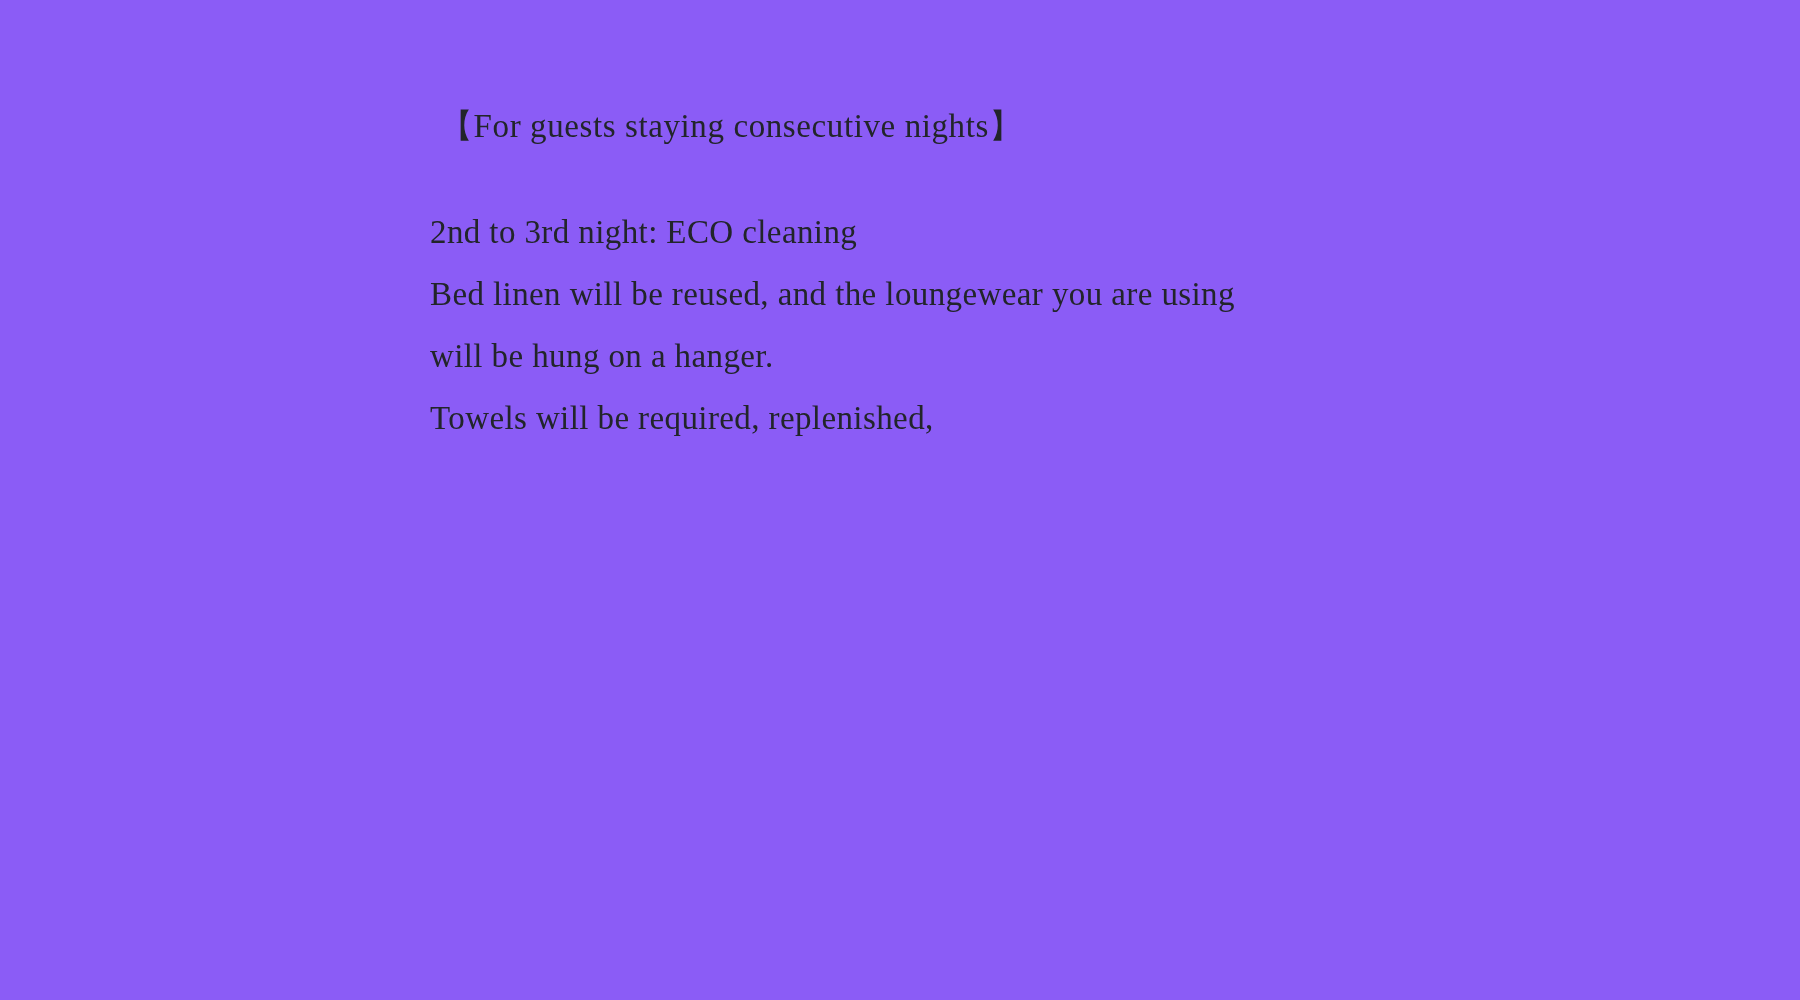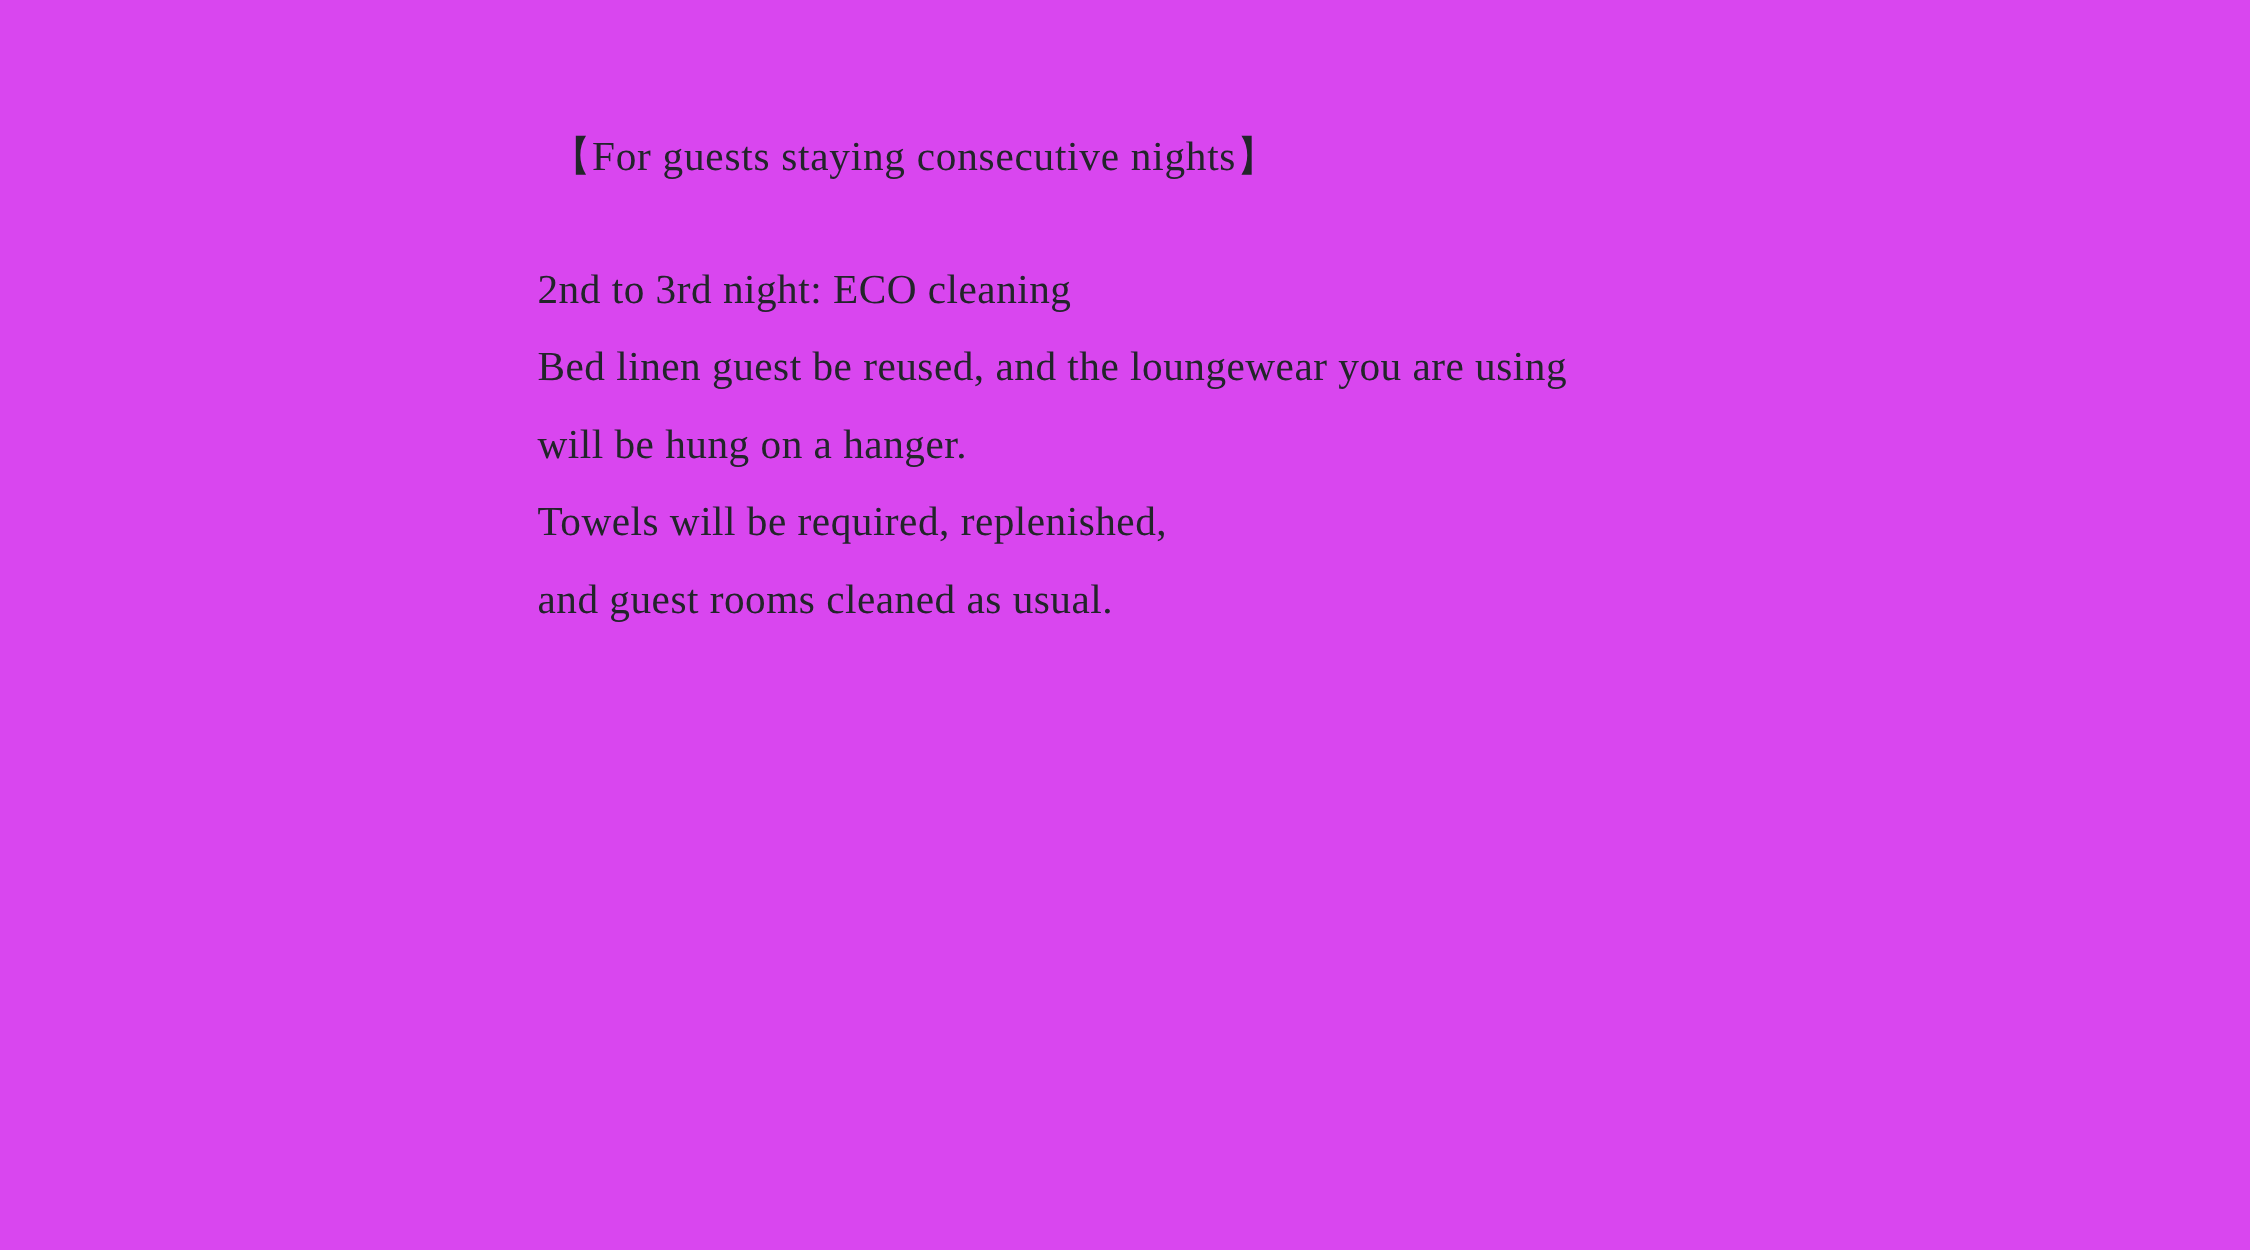--- a/index.html
+++ b/index.html
@@ -11,21 +11,21 @@
     width: 1800px;
     height: 1000px;
     font-family: "Liberation Serif", "DejaVu Serif", serif;
     color: #1d1f22;
     overflow: hidden;
   }
   .page {
     position: relative;
     width: 1800px;
     height: 1000px;
-    background: #d946ef;
+    background: #8b5cf6;
     box-sizing: border-box;
   }
   .text-block {
     position: absolute;
     left: 430px;
     top: 95px;
     width: 1000px;
   }
   .line {
     font-size: 33px;
@@ -45,20 +45,19 @@
   }
 </style>
 </head>
 <body>
 
 <div class="page">
   <div class="text-block">
     <div class="line heading">【For guests staying consecutive nights】</div>
     <div class="line spacer"></div>
     <div class="line">2nd to 3rd night: ECO cleaning</div>
-    <div class="line">Bed linen guest be reused, and the loungewear you are using</div>
+    <div class="line">Bed linen will be reused, and the loungewear you are using</div>
     <div class="line">will be hung on a hanger.</div>
     <div class="line">Towels will be required, replenished,</div>
-    <div class="line">and guest rooms cleaned as usual.</div>
     <div class="line spacer"></div>
     <div class="line spacer"></div>
   </div>
 </div>
 
 </body></html>

